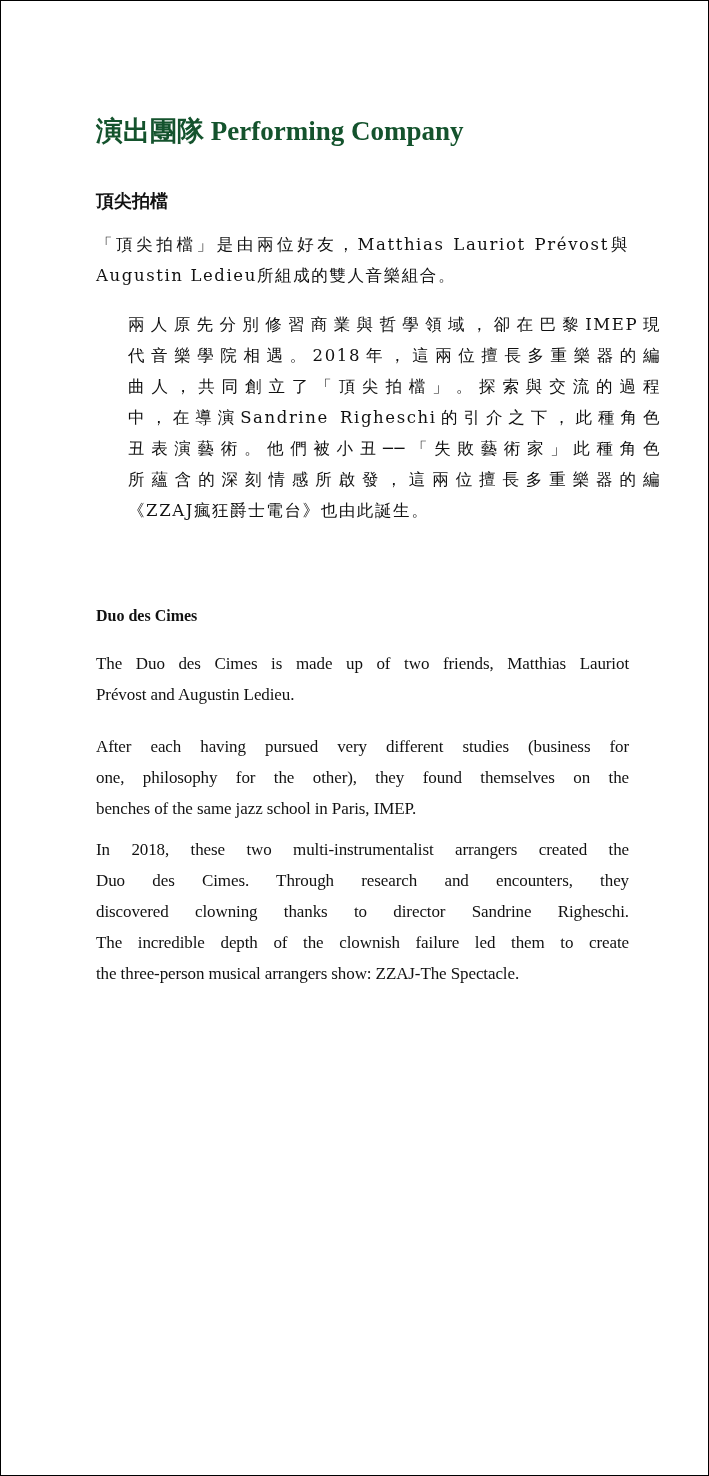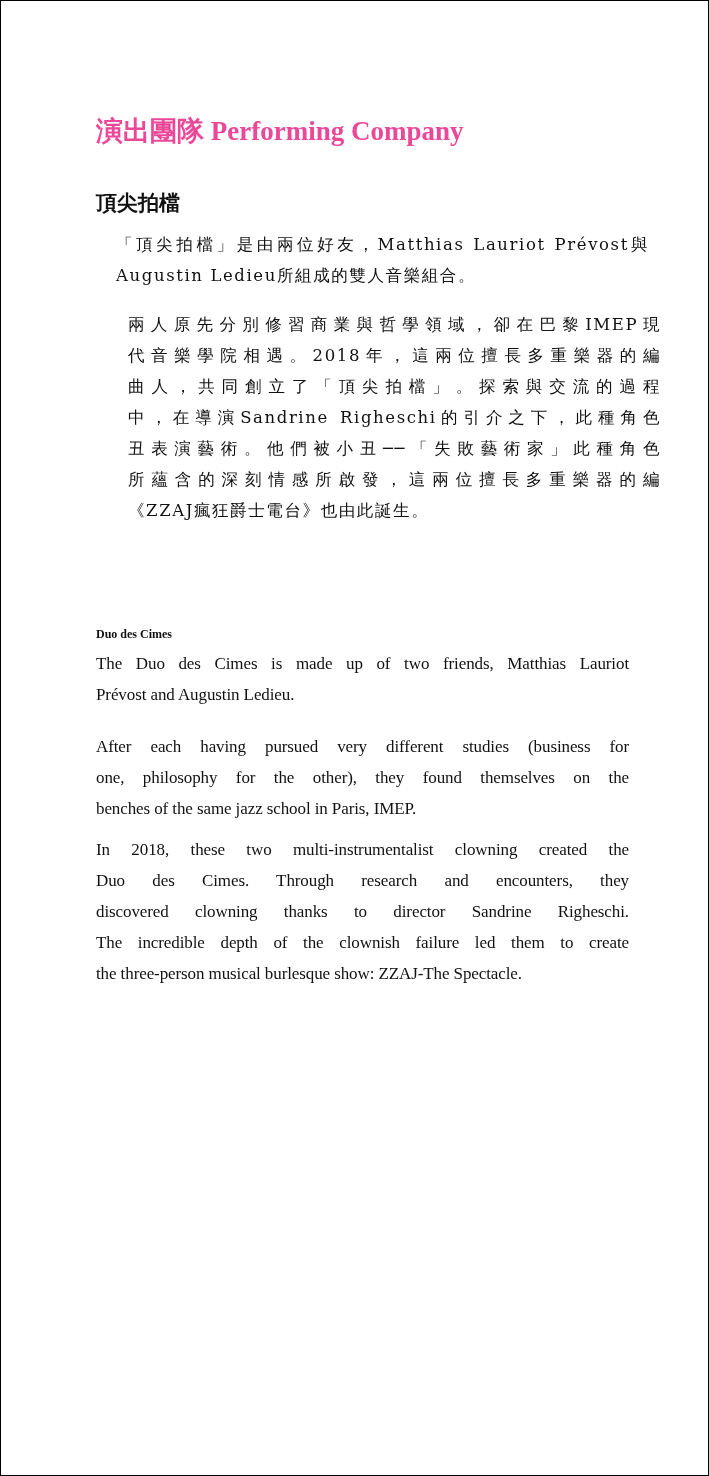--- a/index.html
+++ b/index.html
@@ -8,39 +8,39 @@
       position: absolute; left: 0; top: 0;
       width: 707px; height: 1474px;
       border: 1px solid #000000;
       background: #ffffff;
       color: #111111;
       font-family: "DejaVu Serif", "Liberation Serif", serif;
     }
     .title {
       position: absolute; left: 95px; top: 112px;
       font-size: 27px; font-weight: bold; letter-spacing: 0px;
-      white-space: nowrap; color: #ec4899;
+      white-space: nowrap; color: #14532d;
       font-family: "Liberation Serif", "DejaVu Serif", serif;
     }
     .subhead {
       position: absolute; left: 95px;
-      font-size: 21px; font-weight: bold; white-space: nowrap;
+      font-size: 18px; font-weight: bold; white-space: nowrap;
       font-family: "Liberation Serif", "DejaVu Serif", serif;
     }
     .zh-sub { top: 188px; }
-    .en-sub { top: 626px; font-size: 12px; }
+    .en-sub { top: 606px; font-size: 16px; }
     .para { position: absolute; left: 95px; width: 533px; }
     .line {
       height: 31px; line-height: 31px; white-space: nowrap;
       font-size: 17px; overflow: visible;
     }
     .zh .line { font-family: "DejaVu Serif", "Liberation Serif", serif; font-size: 16.5px; letter-spacing: 1.6px; }
     .en .line { font-family: "Liberation Serif", "DejaVu Serif", serif; font-size: 17px; letter-spacing: -0.1px; }
     .justify { text-align: justify; text-align-last: justify; }
-    .p1 { top: 228px; margin-left: 20px; }
+    .p1 { top: 228px; }
     .p2 { top: 308px; margin-left: 32px; }
     .p3 { top: 647px; }
     .p4 { top: 730px; }
     .p5 { top: 833px; }
     .it { }
   </style>
 </head>
 <body>
 
 <div class="page">
@@ -71,20 +71,20 @@
     <div class="line">Prévost and Augustin Ledieu.</div>
   </div>
 
   <div class="para en p4">
     <div class="line justify">After each having pursued very different studies (business for</div>
     <div class="line justify">one, philosophy for the other), they found themselves on the</div>
     <div class="line">benches of the same jazz school in Paris, IMEP.</div>
   </div>
 
   <div class="para en p5">
-    <div class="line justify">In 2018, these two multi-instrumentalist clowning created the</div>
+    <div class="line justify">In 2018, these two multi-instrumentalist arrangers created the</div>
     <div class="line justify">Duo des Cimes. Through research and encounters, they</div>
     <div class="line justify">discovered clowning thanks to director Sandrine Righeschi.</div>
     <div class="line justify">The incredible depth of the clownish failure led them to create</div>
-    <div class="line"><span>the three-person musical burlesque show: </span><span class="it">ZZAJ-The Spectacle</span><span>.</span></div>
+    <div class="line"><span>the three-person musical arrangers show: </span><span class="it">ZZAJ-The Spectacle</span><span>.</span></div>
   </div>
 
 </div>
 
 </body></html>

